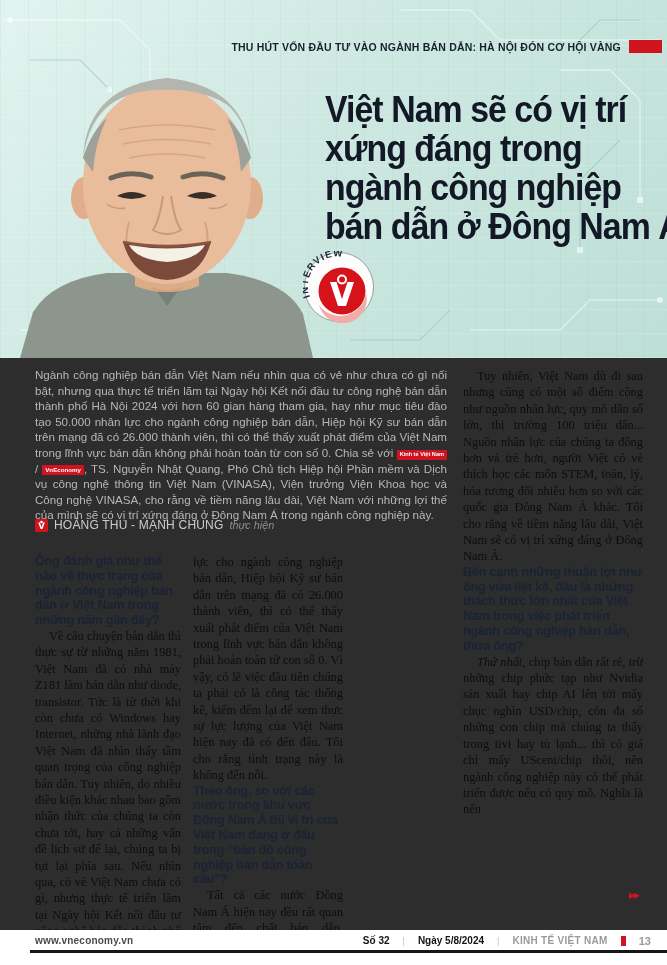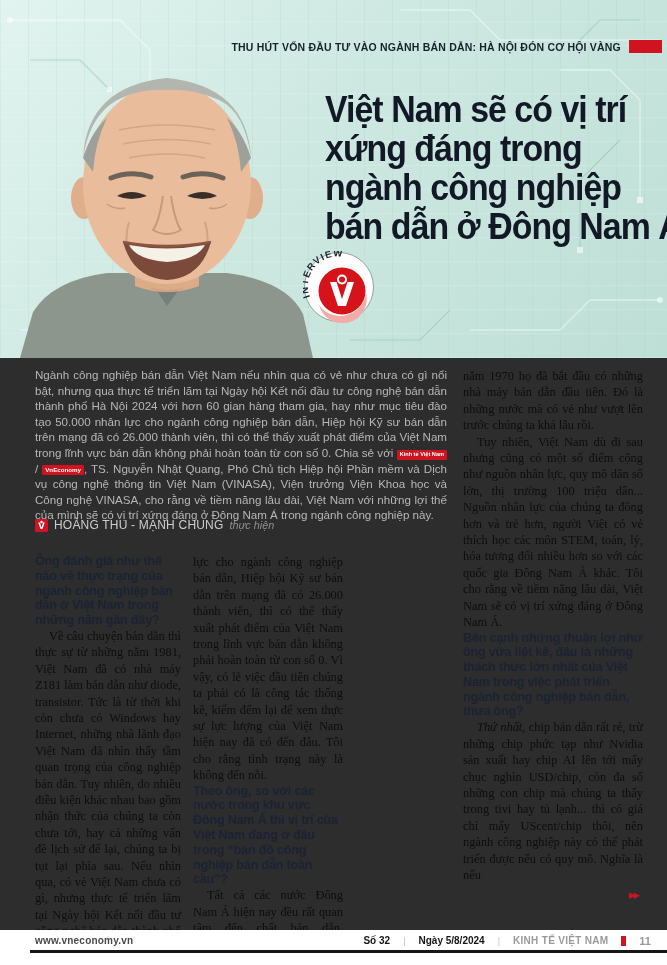--- a/index.html
+++ b/index.html
@@ -233,38 +233,37 @@
       <p class="indent">Về câu chuyện bán dẫn thì thực sự từ những năm 1981, Việt Nam đã có nhà máy Z181 làm bán dẫn như diode, transistor. Tức là từ thời khi còn chưa có Windows hay Internet, những nhà lãnh đạo Việt Nam đã nhìn thấy tầm quan trọng của công nghiệp bán dẫn. Tuy nhiên, do nhiều điều kiện khác nhau bao gồm nhận thức của chúng ta còn chưa tới, hay cả những vấn đề lịch sử để lại, chúng ta bị tụt lại phía sau. Nếu nhìn qua, có vẻ Việt Nam chưa có gì, nhưng thực tế triển lãm tại Ngày hội Kết nối đầu tư công nghệ bán dẫn thành phố Hà Nội 2024 với hơn 60 gian hàng tham gia, hay như mục tiêu đào tạo 50.000 nhân</p>
     </div>
 
     <div class="col col-2">
       <p>lực cho ngành công nghiệp bán dẫn, Hiệp hội Kỹ sư bán dẫn trên mạng đã có 26.000 thành viên, thì có thể thấy xuất phát điểm của Việt Nam trong lĩnh vực bán dẫn không phải hoàn toàn từ con số 0. Vì vậy, có lẽ việc đầu tiên chúng ta phải có là công tác thống kê, kiểm đếm lại để xem thực sự lực lượng của Việt Nam hiện nay đã có đến đâu. Tôi cho rằng tình trạng này là không đến nỗi.</p>
       <p class="question">Theo ông, so với các nước trong khu vực Đông Nam Á thì vị trí của Việt Nam đang ở đâu trong “bản đồ công nghiệp bán dẫn toàn cầu”?</p>
       <p class="indent">Tất cả các nước Đông Nam Á hiện nay đều rất quan tâm đến chất bán dẫn. Malaysia tiến rất nhanh, Indonesia thì còn đi trước mình, Việt Nam từ những</p>
     </div>
 
     <div class="col col-3">
-      <p>năm 1970 họ đã bắt đầu có những nhà máy bán dẫn đầu tiên. Đó là những nước mà có vẻ như vượt lên trước chúng ta khá lâu rồi.</p>
       <p class="indent">Tuy nhiên, Việt Nam dù đi sau nhưng cũng có một số điểm cộng như nguồn nhân lực, quy mô dân số lớn, thị trường 100 triệu dân... Nguồn nhân lực của chúng ta đông hơn và trẻ hơn, người Việt có vẻ thích học các môn STEM, toán, lý, hóa tương đối nhiều hơn so với các quốc gia Đông Nam Á khác. Tôi cho rằng về tiềm năng lâu dài, Việt Nam sẽ có vị trí xứng đáng ở Đông Nam Á.</p>
       <p class="question">Bên cạnh những thuận lợi như ông vừa liệt kê, đâu là những thách thức lớn nhất của Việt Nam trong việc phát triển ngành công nghiệp bán dẫn, thưa ông?</p>
       <p class="indent"><span class="italic-lead">Thứ nhất,</span><span> chip bán dẫn rất rẻ, trừ những chip phức tạp như Nvidia sản xuất hay chip AI lên tới mấy chục nghìn USD/chip, còn đa số những con chip mà chúng ta thấy trong tivi hay tủ lạnh... thì có giá chỉ mấy UScent/chip thôi, nên ngành công nghiệp này có thể phát triển được nếu có quy mô. Nghĩa là nếu</span></p>
     </div>
 
     <span class="continue-marker">▶▶</span>
   </div>
 
   <div class="footer">
     <div class="footer-row">
       <span class="footer-url">www.vneconomy.vn</span>
       <span class="footer-right">
         <span class="footer-issue">Số 32</span>
         <span class="footer-div">|</span>
         <span class="footer-date">Ngày 5/8/2024</span>
         <span class="footer-div">|</span>
         <span class="footer-brand">KINH TẾ VIỆT NAM</span>
         <span class="footer-red-block"></span>
-        <span class="footer-page-num">11</span>
+        <span class="footer-page-num">13</span>
       </span>
     </div>
     <div class="footer-line"></div>
   </div>
 
 </div>
 
 </body></html>

